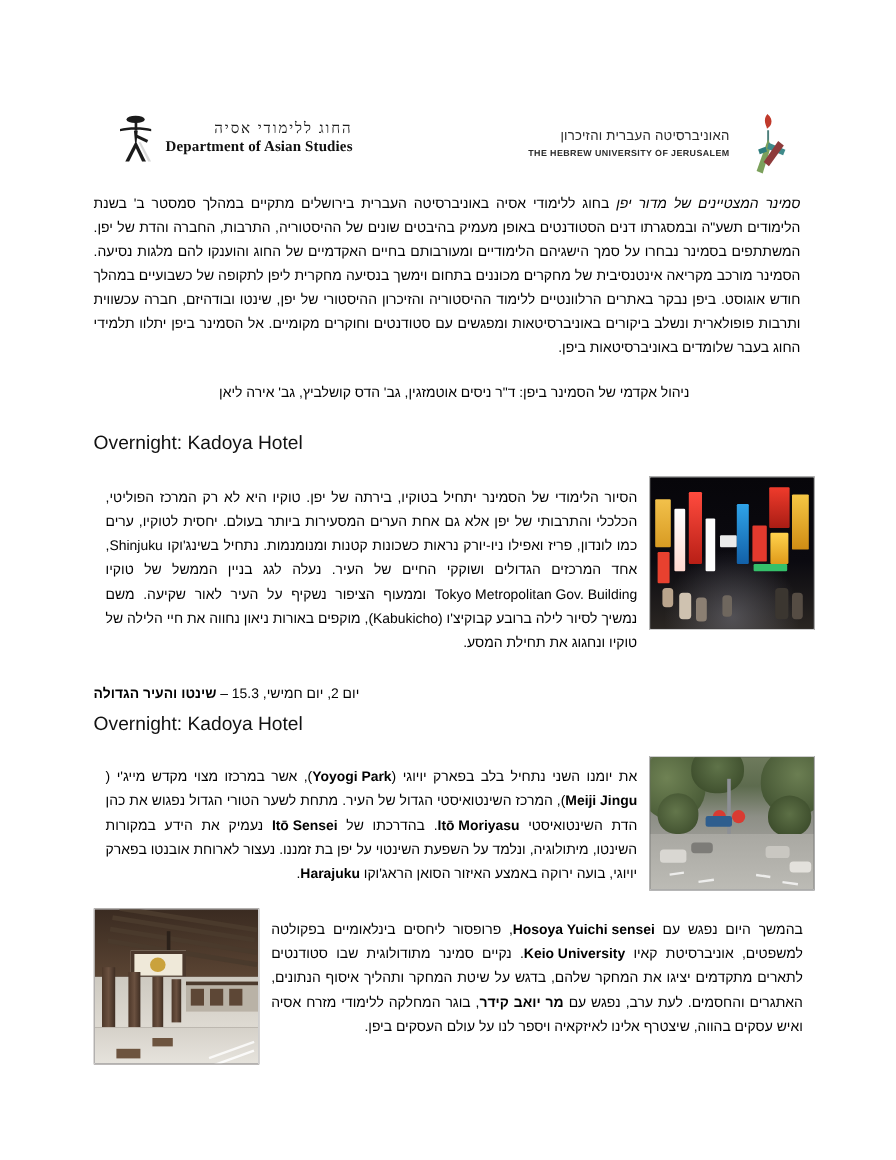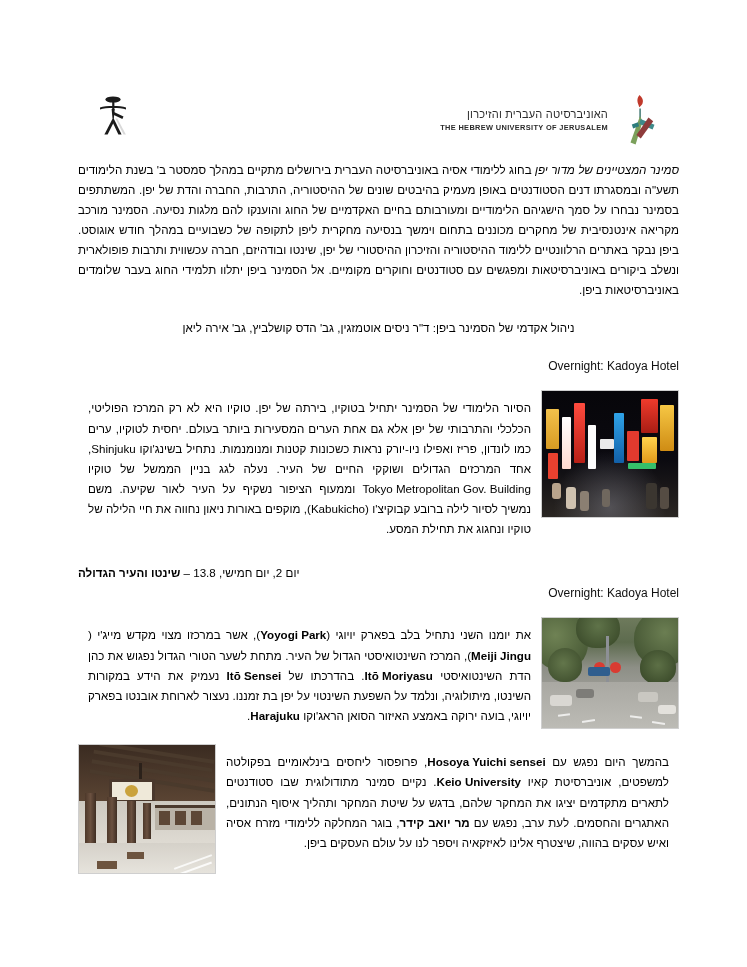--- a/index.html
+++ b/index.html
@@ -114,21 +114,21 @@
     letter-spacing: .1px;
     margin: 0 0 22px 0;
     color: #000;
   }
 
   p.rtl {
     direction: rtl;
     text-align: justify;
     font-size: 11.6px;
     line-height: 1.72;
-    margin: 0 0 13px 0;
+    margin: 0 12px 13px 0;
     color: #000;
   }
   .intro {
     text-align: justify;
   }
   .intro .ital {
     font-style: italic;
   }
 
   .leadership {
@@ -144,22 +144,22 @@
     text-align: left;
     font-size: 11.6px;
     margin: 0 0 2px 0;
     line-height: 1.6;
   }
   .day-head .b {
     font-weight: bold;
   }
   .overnight {
     direction: ltr;
-    text-align: right;
-    font-size: 12px;
+    text-align: left;
+    font-size: 16px;
     margin: 0 0 12px 0;
     line-height: 1.6;
     color: #111;
   }
 
   
   .section {
     position: relative;
     overflow: hidden;
   }
@@ -251,20 +251,24 @@
             <path d="M4 15.5 C10 13.6 24 13.6 30 15.5 L30 17.4 C24 15.6 10 15.6 4 17.4 Z"></path>
             <path d="M15.6 17 h3.2 l-1 9.5 h-1.3 z"></path>
             <path d="M17.2 25.5 L8.4 42.5 L11.6 42.5 L17.8 30.2 Z"></path>
             <path d="M17.2 25.5 L25.6 42.5 L22.4 42.5 L16.6 30.2 Z"></path>
             <path d="M17.4 19.8 L27.5 24.6 L26.4 26.9 L16.8 22.4 Z"></path>
           </g>
           <g fill="#b9b9b9">
             <path d="M19.4 26.5 L27.5 42.5 L29.9 42.5 L21.3 26.5 Z" opacity=".55"></path>
           </g>
         </svg>
+      </div>
+      <div class="logo-asian-text">
+        <div class="logo-asian-he">החוג ללימודי אסיה</div>
+        <div class="logo-asian-en">Department of Asian Studies</div>
       </div>
     </div>
 
     <div class="logo-huji">
       <div class="logo-huji-text">
         <div class="logo-huji-he">האוניברסיטה העברית והזיכרון</div>
         <div class="logo-huji-en">THE HEBREW UNIVERSITY OF JERUSALEM</div>
       </div>
       <div class="logo-huji-mark">
         <svg viewBox="0 0 44 52" width="44" height="52" aria-hidden="true">
@@ -308,21 +312,21 @@
           <div class="neon" style="left:38px;top:100px;width:9px;height:20px;background:#8b7f72;border-radius:3px;"></div>
           <div class="neon" style="left:60px;top:98px;width:8px;height:18px;background:#6f675e;border-radius:3px;"></div>
           <div class="neon" style="left:104px;top:92px;width:11px;height:26px;background:#3b3630;border-radius:3px;"></div>
           <div class="neon" style="left:118px;top:96px;width:9px;height:22px;background:#554c43;border-radius:3px;"></div>
         </div>
       </div>
       <p class="sec-text"><span>הסיור הלימודי של הסמינר יתחיל בטוקיו, בירתה של יפן. טוקיו היא לא רק המרכז הפוליטי, הכלכלי והתרבותי של יפן אלא גם אחת הערים המסעירות ביותר בעולם. יחסית לטוקיו, ערים כמו לונדון, פריז ואפילו ניו-יורק נראות כשכונות קטנות ומנומנמות. נתחיל בשינג'וקו </span><span class="ltr-inline">Shinjuku</span><span>, אחד המרכזים הגדולים ושוקקי החיים של העיר. נעלה לגג בניין הממשל של טוקיו </span><span class="ltr-inline">Tokyo Metropolitan Gov. Building</span><span> וממעוף הציפור נשקיף על העיר לאור שקיעה. משם נמשיך לסיור לילה ברובע קבוקיצ'ו (</span><span class="ltr-inline">Kabukicho</span><span>), מוקפים באורות ניאון נחווה את חיי הלילה של טוקיו ונחגוג את תחילת המסע.</span></p>
     </div>
 
     <div style="clear:both;height:14px;"></div>
-    <div class="day-head"><span>יום 2, יום חמישי, 13.8 – </span><span class="b">שינטו והעיר הגדולה</span></div>
+    <div class="day-head"><span>יום 2, יום חמישי, 15.3 – </span><span class="b">שינטו והעיר הגדולה</span></div>
     <div class="overnight">Overnight: Kadoya Hotel</div>
 
     <div class="section">
       <div class="img-right">
         <div class="photo photo-harajuku">
           <div class="tree" style="left:-8px;top:-6px;width:54px;height:58px;background:radial-gradient(circle at 40% 40%,#6f8254,#3e4f2e);"></div>
           <div class="tree" style="left:92px;top:-8px;width:56px;height:56px;background:radial-gradient(circle at 55% 40%,#6b7e52,#3a4a2b);"></div>
           <div class="tree" style="left:34px;top:-10px;width:44px;height:40px;background:radial-gradient(circle at 50% 45%,#5f7349,#354425);"></div>
           <div class="tree" style="left:6px;top:30px;width:34px;height:34px;background:radial-gradient(circle at 45% 45%,#63764b,#384728);"></div>
           <div class="tree" style="left:98px;top:32px;width:36px;height:34px;background:radial-gradient(circle at 50% 45%,#5d7046,#334224);"></div>

